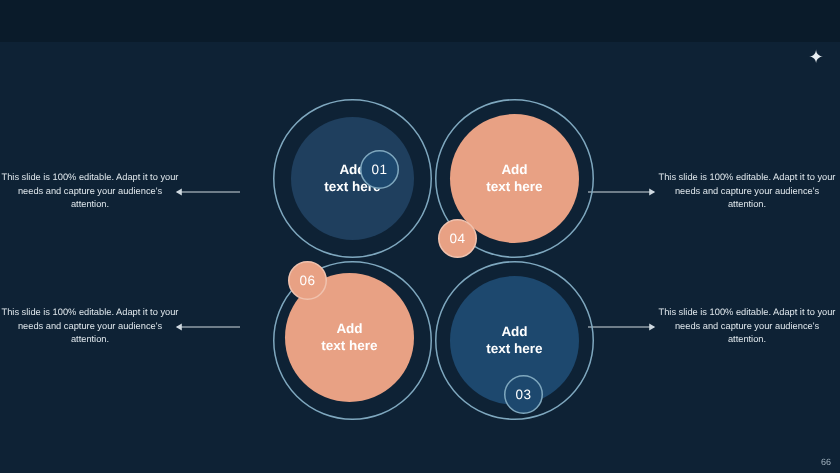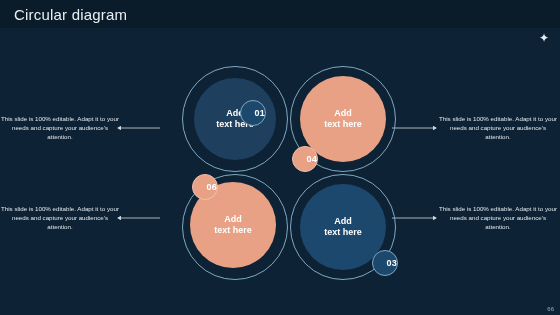--- a/index.html
+++ b/index.html
@@ -42,42 +42,41 @@
     text-align:center;
     font-size:9px;line-height:11px;font-weight:bold;
     box-sizing:border-box;
   }
   .disc.blue{background:#1f3f5e;color:#ffffff;}
   .disc.blue-dark{background:#1d486e;color:#ffffff;}
   .disc.orange{background:#e8a184;color:#ffffff;}
 
   .badge{
     position:absolute;border-radius:50%;
-    display:flex;align-items:center;justify-content:flex-end;
-    font-size:9px;font-weight:bold;letter-spacing:.3px;
+    display:flex;align-items:center;justify-content:center;
+    font-size:9px;font-weight:normal;letter-spacing:.3px;
     box-sizing:border-box;
   }
   .badge.blue{background:#1d486e;color:#ffffff;border:1px solid #7fa8bf;}
   .badge.orange{background:#e8a184;color:#ffffff;border:1px solid #f0c2ae;}
 
   .caption{
     position:absolute;
     font-size:6.2px;line-height:9px;color:#dfe7ec;
     text-align:center;width:120px;
   }
 
   svg.arrows{position:absolute;left:0;top:0;width:560px;height:287px;overflow:visible;}
 </style>
 </head>
 <body>
 
 <div class="slide">
 
   <div class="header-bar"></div>
-  <div class="header-title">Circular diagram</div>
   <div class="spark">✦</div>
 
   <div class="canvas">
 
     <svg class="arrows" viewBox="0 0 560 287">
       <defs>
         <marker id="ah" markerWidth="6" markerHeight="6" refX="4" refY="3" orient="auto">
           <path d="M0,0 L5,3 L0,6 z" fill="#cfd9e0"></path>
         </marker>
       </defs>
@@ -120,21 +119,21 @@
       <span>06</span>
     </div>
 
     <div class="ring" style="left:290px;top:146px;width:106px;height:106px;"></div>
     <div class="disc blue-dark" style="left:300px;top:156px;width:86px;height:86px;">
       <span>
         <span>Add</span><br>
         <span>text here</span>
       </span>
     </div>
-    <div class="badge blue" style="left:336px;top:222px;width:26px;height:26px;margin-left:36px;">
+    <div class="badge blue" style="left:336px;top:222px;width:26px;height:26px;">
       <span>03</span>
     </div>
 
     <div class="caption" style="left:0px;top:86px;">This slide is 100% editable. Adapt it to your needs and capture your audience's attention.</div>
     <div class="caption" style="left:438px;top:86px;">This slide is 100% editable. Adapt it to your needs and capture your audience's attention.</div>
     <div class="caption" style="left:0px;top:176px;">This slide is 100% editable. Adapt it to your needs and capture your audience's attention.</div>
     <div class="caption" style="left:438px;top:176px;">This slide is 100% editable. Adapt it to your needs and capture your audience's attention.</div>
 
   </div>
 

